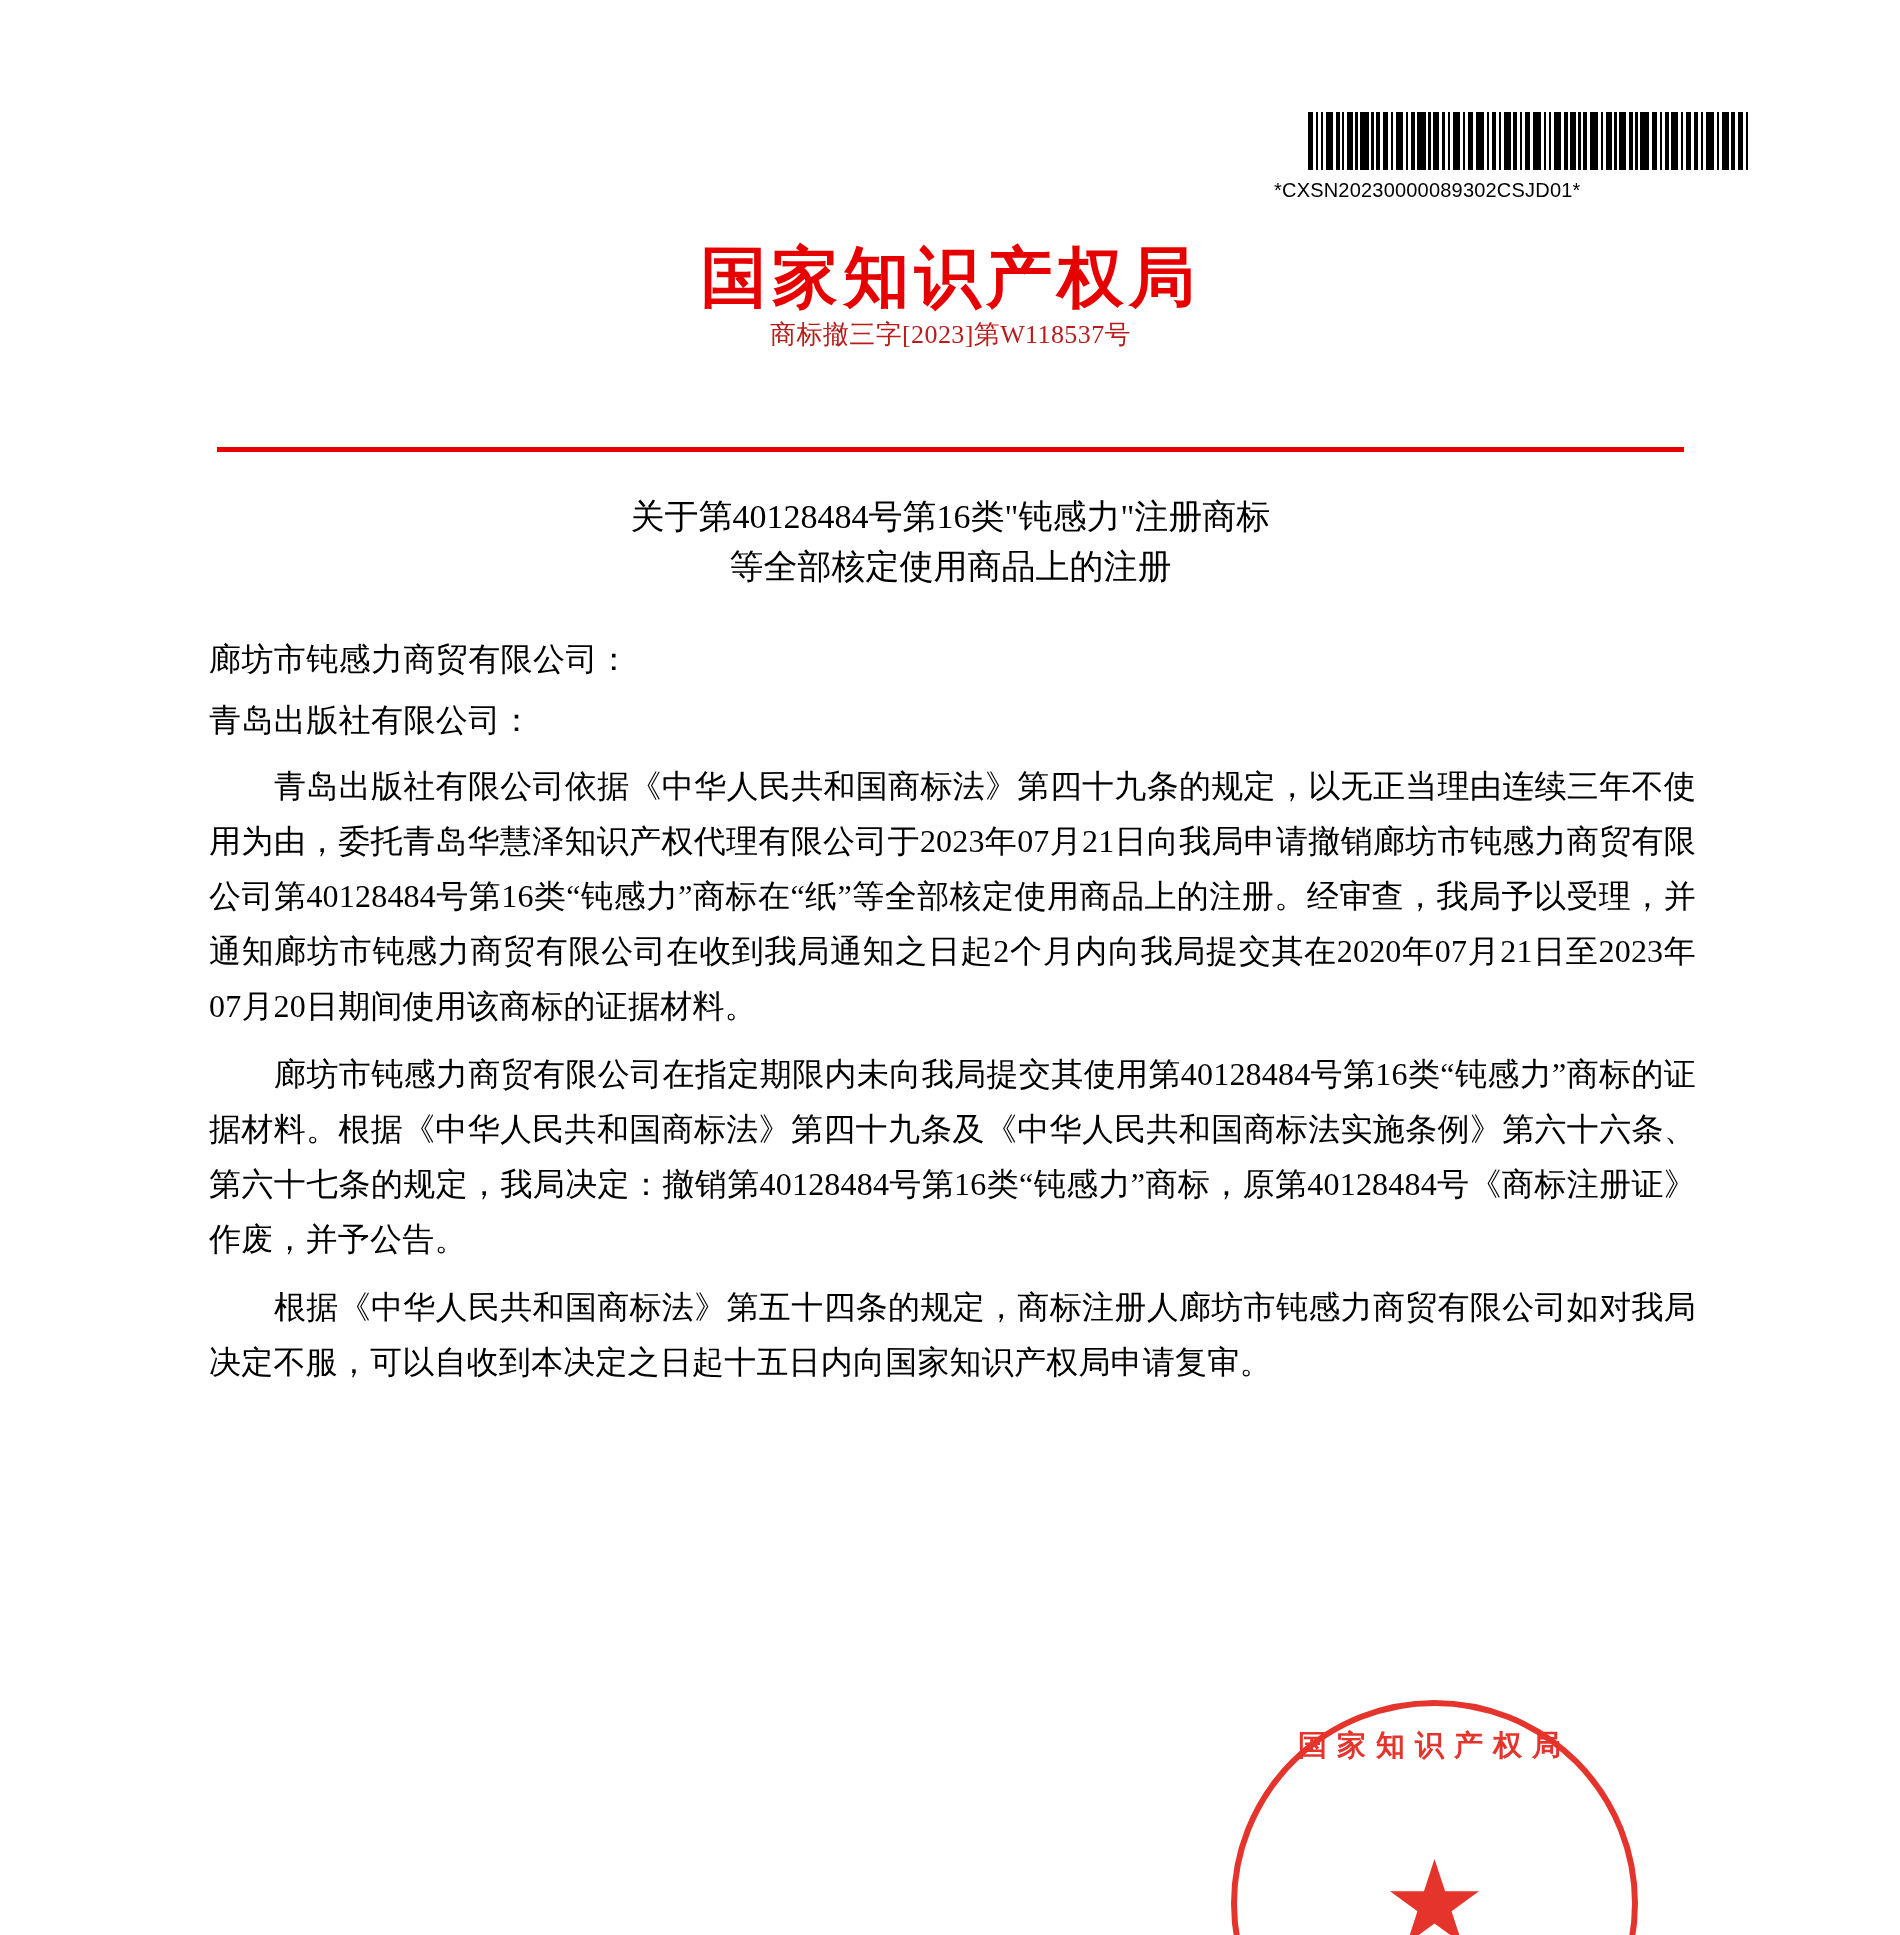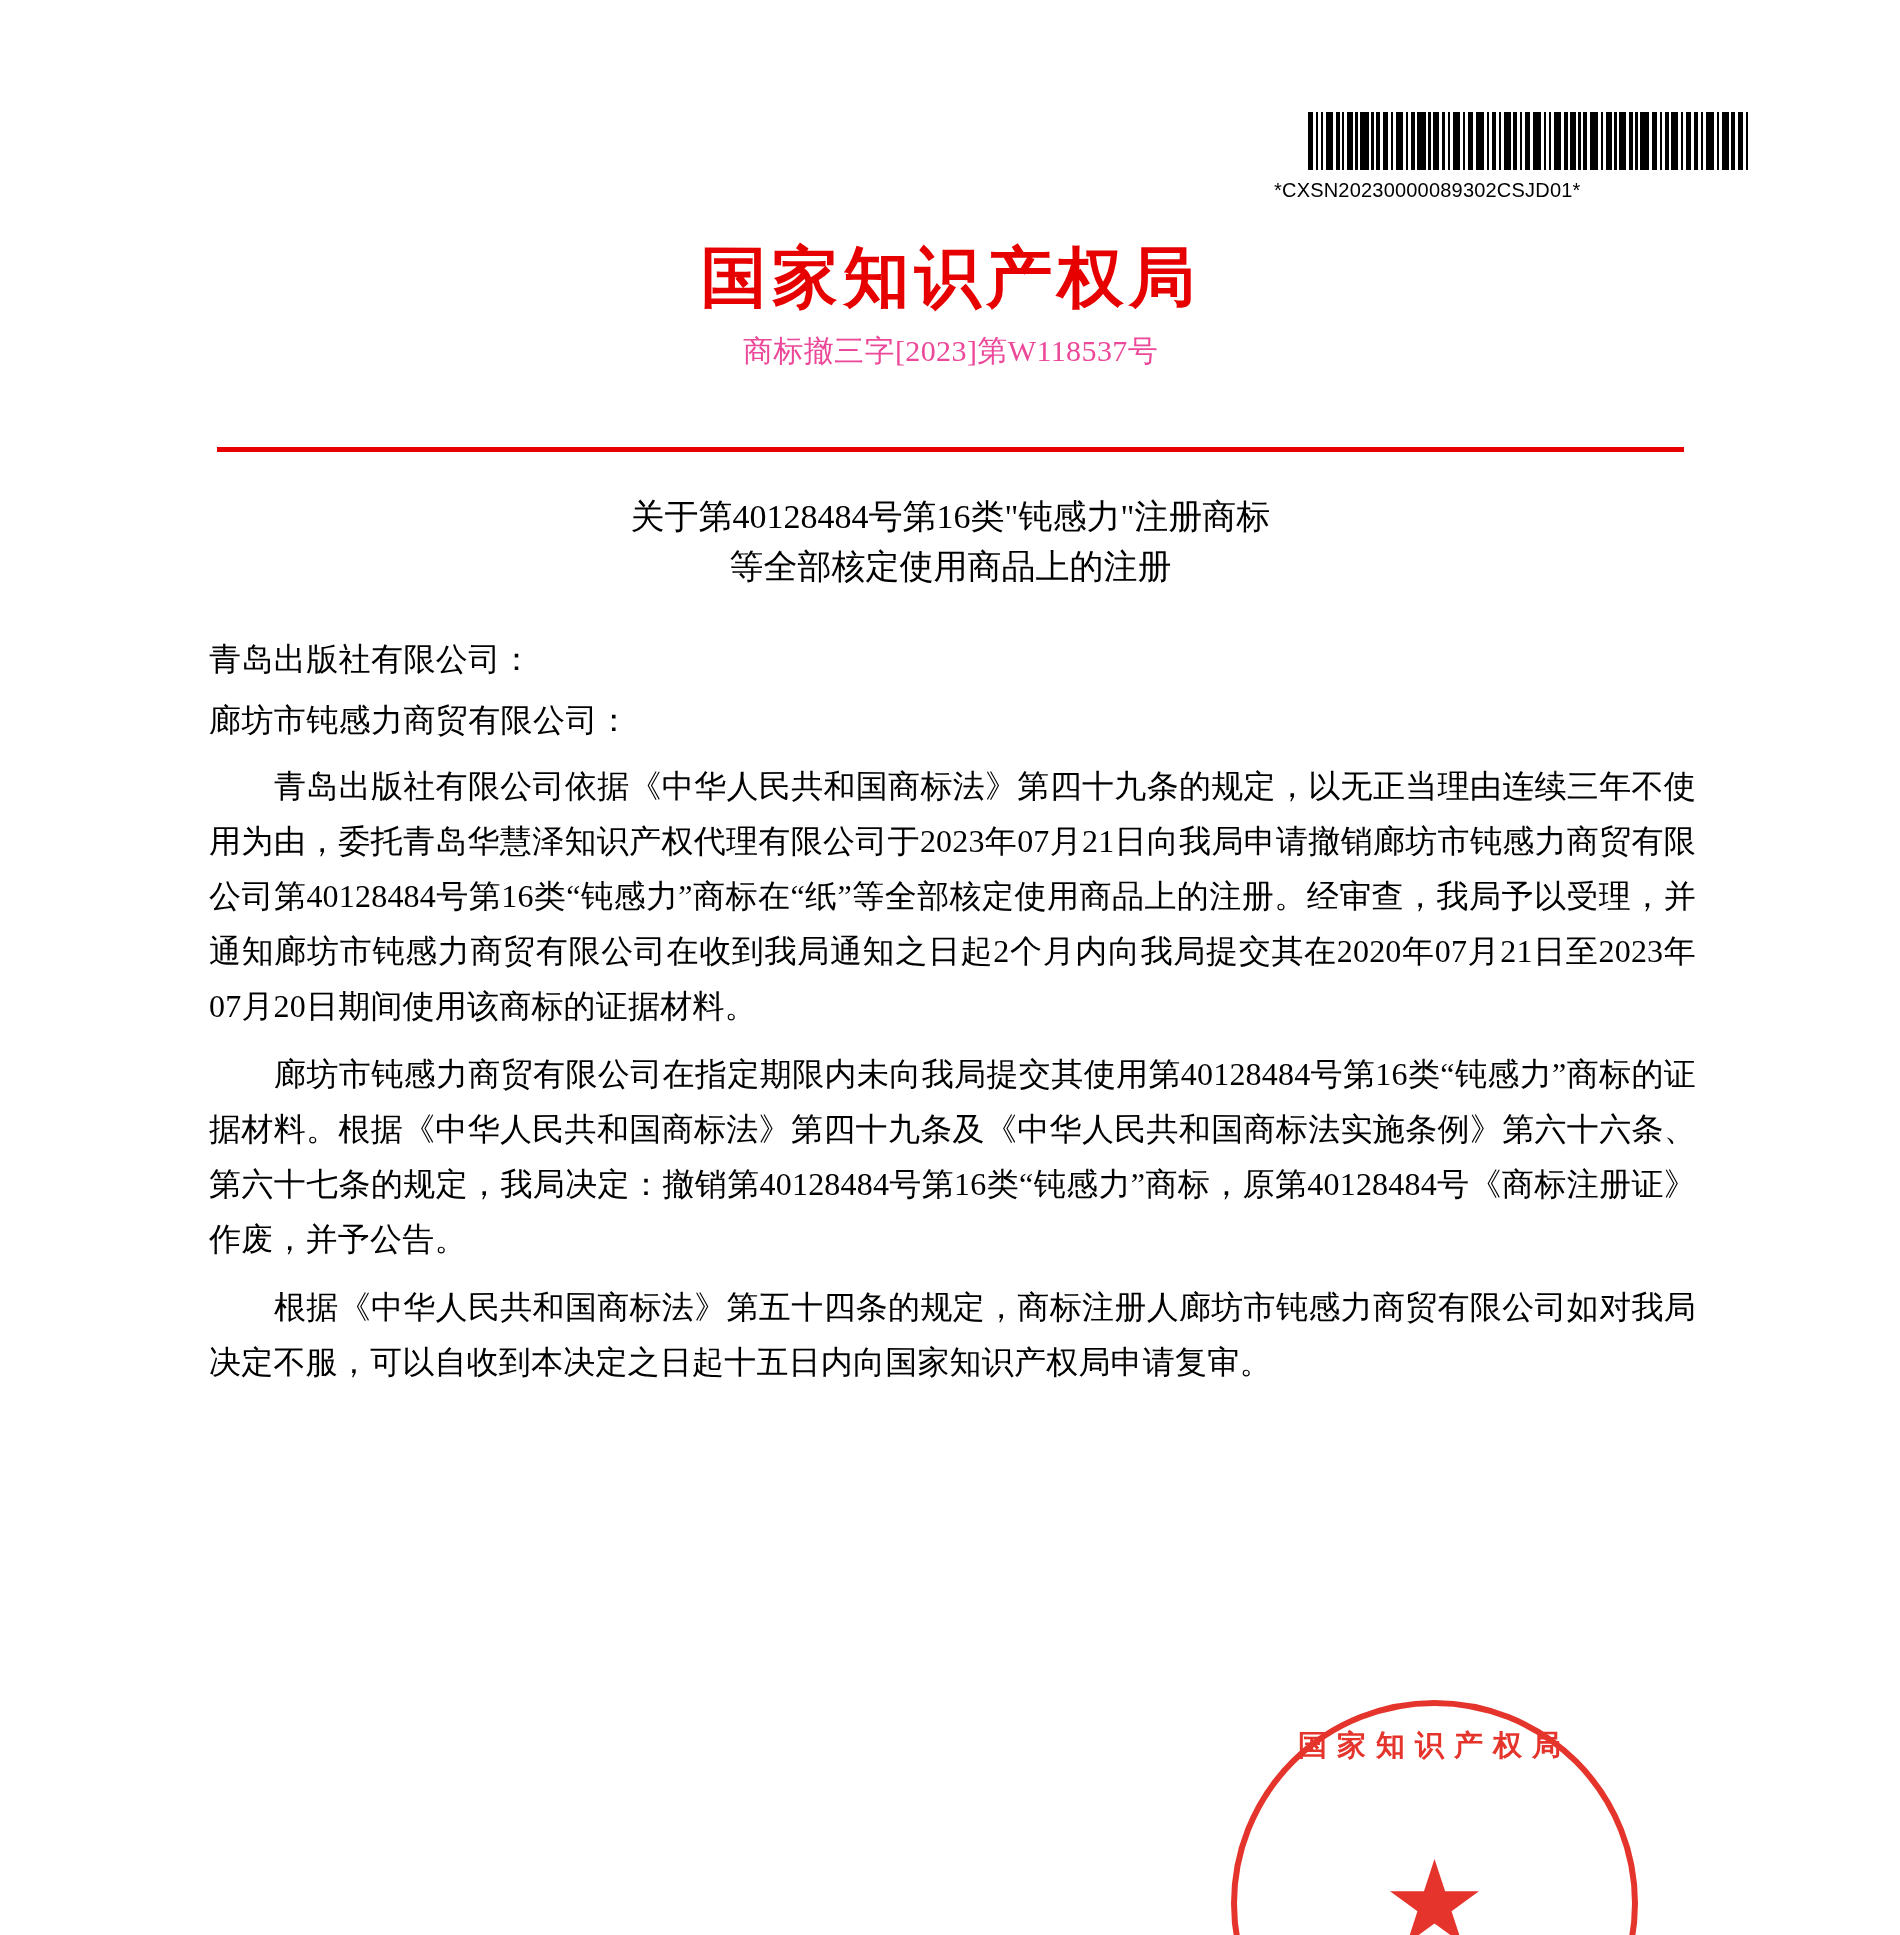--- a/index.html
+++ b/index.html
@@ -59,23 +59,23 @@
   }
   .org-title {
     color: #e60000;
     font-size: 66px;
     font-weight: bold;
     letter-spacing: 5.4px;
     line-height: 1.15;
     font-family: "Liberation Serif", "DejaVu Serif", serif;
   }
   .doc-number {
-    margin-top: 15px;
-    font-size: 30px;
-    color: #ec4899;
+    margin-top: 1px;
+    font-size: 26px;
+    color: #b91c1c;
     letter-spacing: 0.4px;
   }
   .red-rule {
     position: absolute;
     top: 447px;
     left: 217px;
     width: 1467px;
     height: 5px;
     background: #e60000;
   }
@@ -233,22 +233,22 @@
     <div class="doc-number">商标撤三字[2023]第W118537号</div>
   </div>
   <div class="red-rule"></div>
 
   <div class="doc-heading">
     <div>关于第40128484号第16类"钝感力"注册商标</div>
     <div>等全部核定使用商品上的注册</div>
   </div>
 
   <div class="body-wrap">
+    <div class="addressee">廊坊市钝感力商贸有限公司：</div>
     <div class="addressee">青岛出版社有限公司：</div>
-    <div class="addressee">廊坊市钝感力商贸有限公司：</div>
     <div class="para">青岛出版社有限公司依据《中华人民共和国商标法》第四十九条的规定，以无正当理由连续三年不使用为由，委托青岛华慧泽知识产权代理有限公司于2023年07月21日向我局申请撤销廊坊市钝感力商贸有限公司第40128484号第16类“钝感力”商标在“纸”等全部核定使用商品上的注册。经审查，我局予以受理，并通知廊坊市钝感力商贸有限公司在收到我局通知之日起2个月内向我局提交其在2020年07月21日至2023年07月20日期间使用该商标的证据材料。</div>
     <div class="para">廊坊市钝感力商贸有限公司在指定期限内未向我局提交其使用第40128484号第16类“钝感力”商标的证据材料。根据《中华人民共和国商标法》第四十九条及《中华人民共和国商标法实施条例》第六十六条、第六十七条的规定，我局决定：撤销第40128484号第16类“钝感力”商标，原第40128484号《商标注册证》作废，并予公告。</div>
     <div class="para">根据《中华人民共和国商标法》第五十四条的规定，商标注册人廊坊市钝感力商贸有限公司如对我局决定不服，可以自收到本决定之日起十五日内向国家知识产权局申请复审。</div>
   </div>
 
   <div class="seal-area">
     <div class="seal">
       <div class="seal-top-text">国家知识产权局</div>
       <div class="seal-star">★</div>
 

